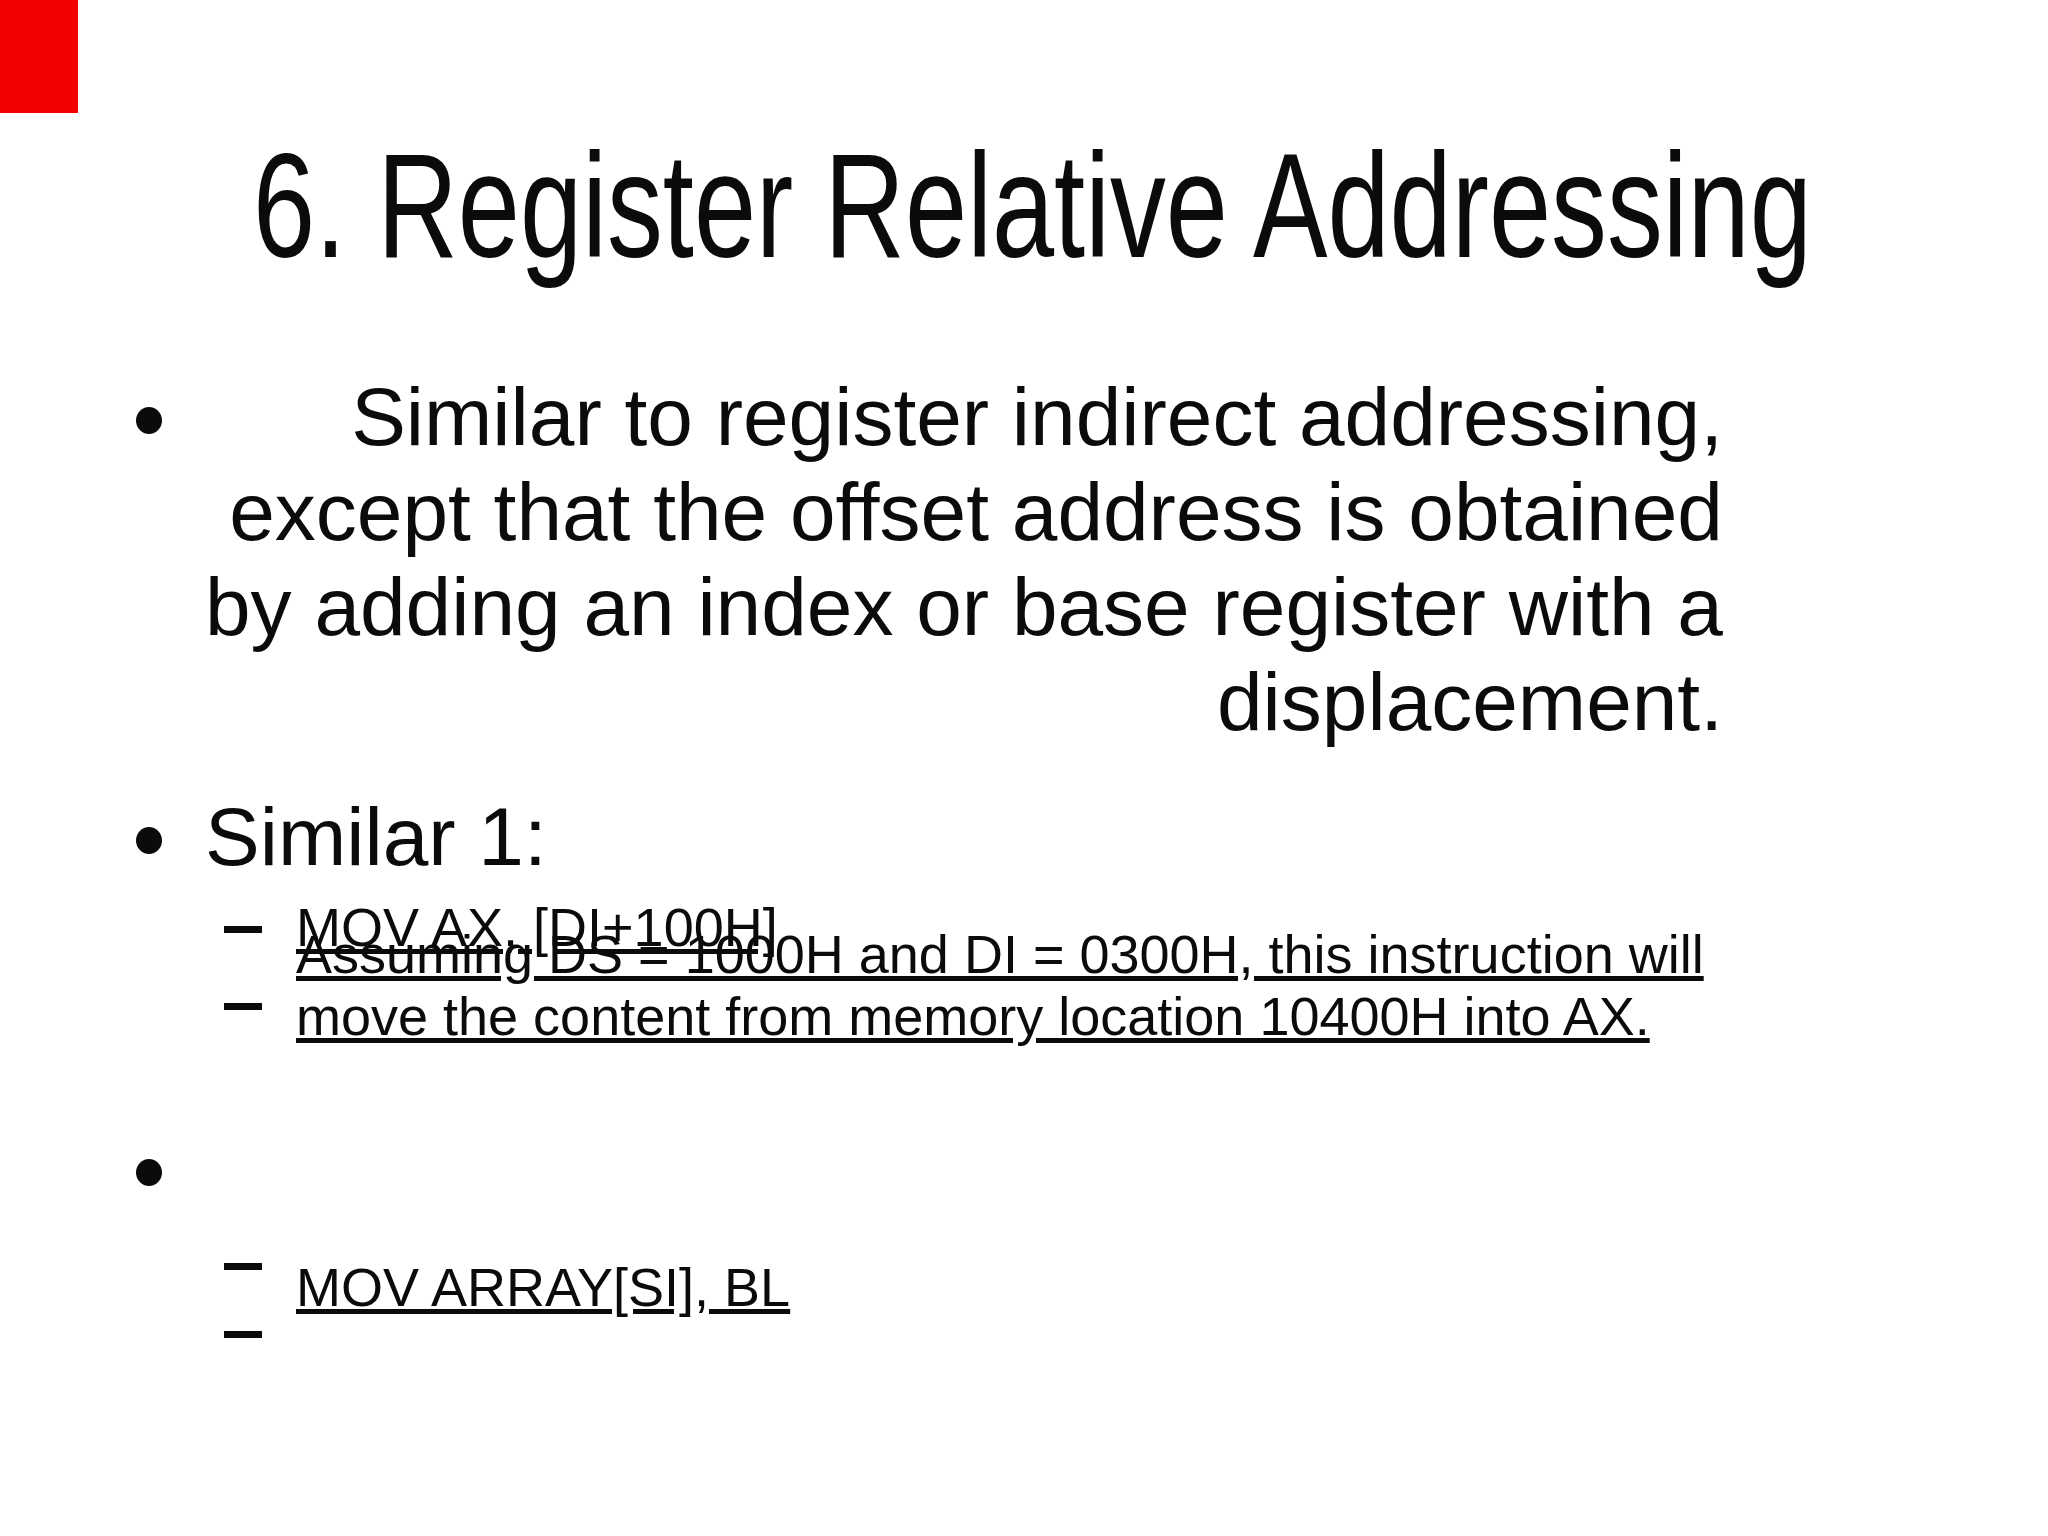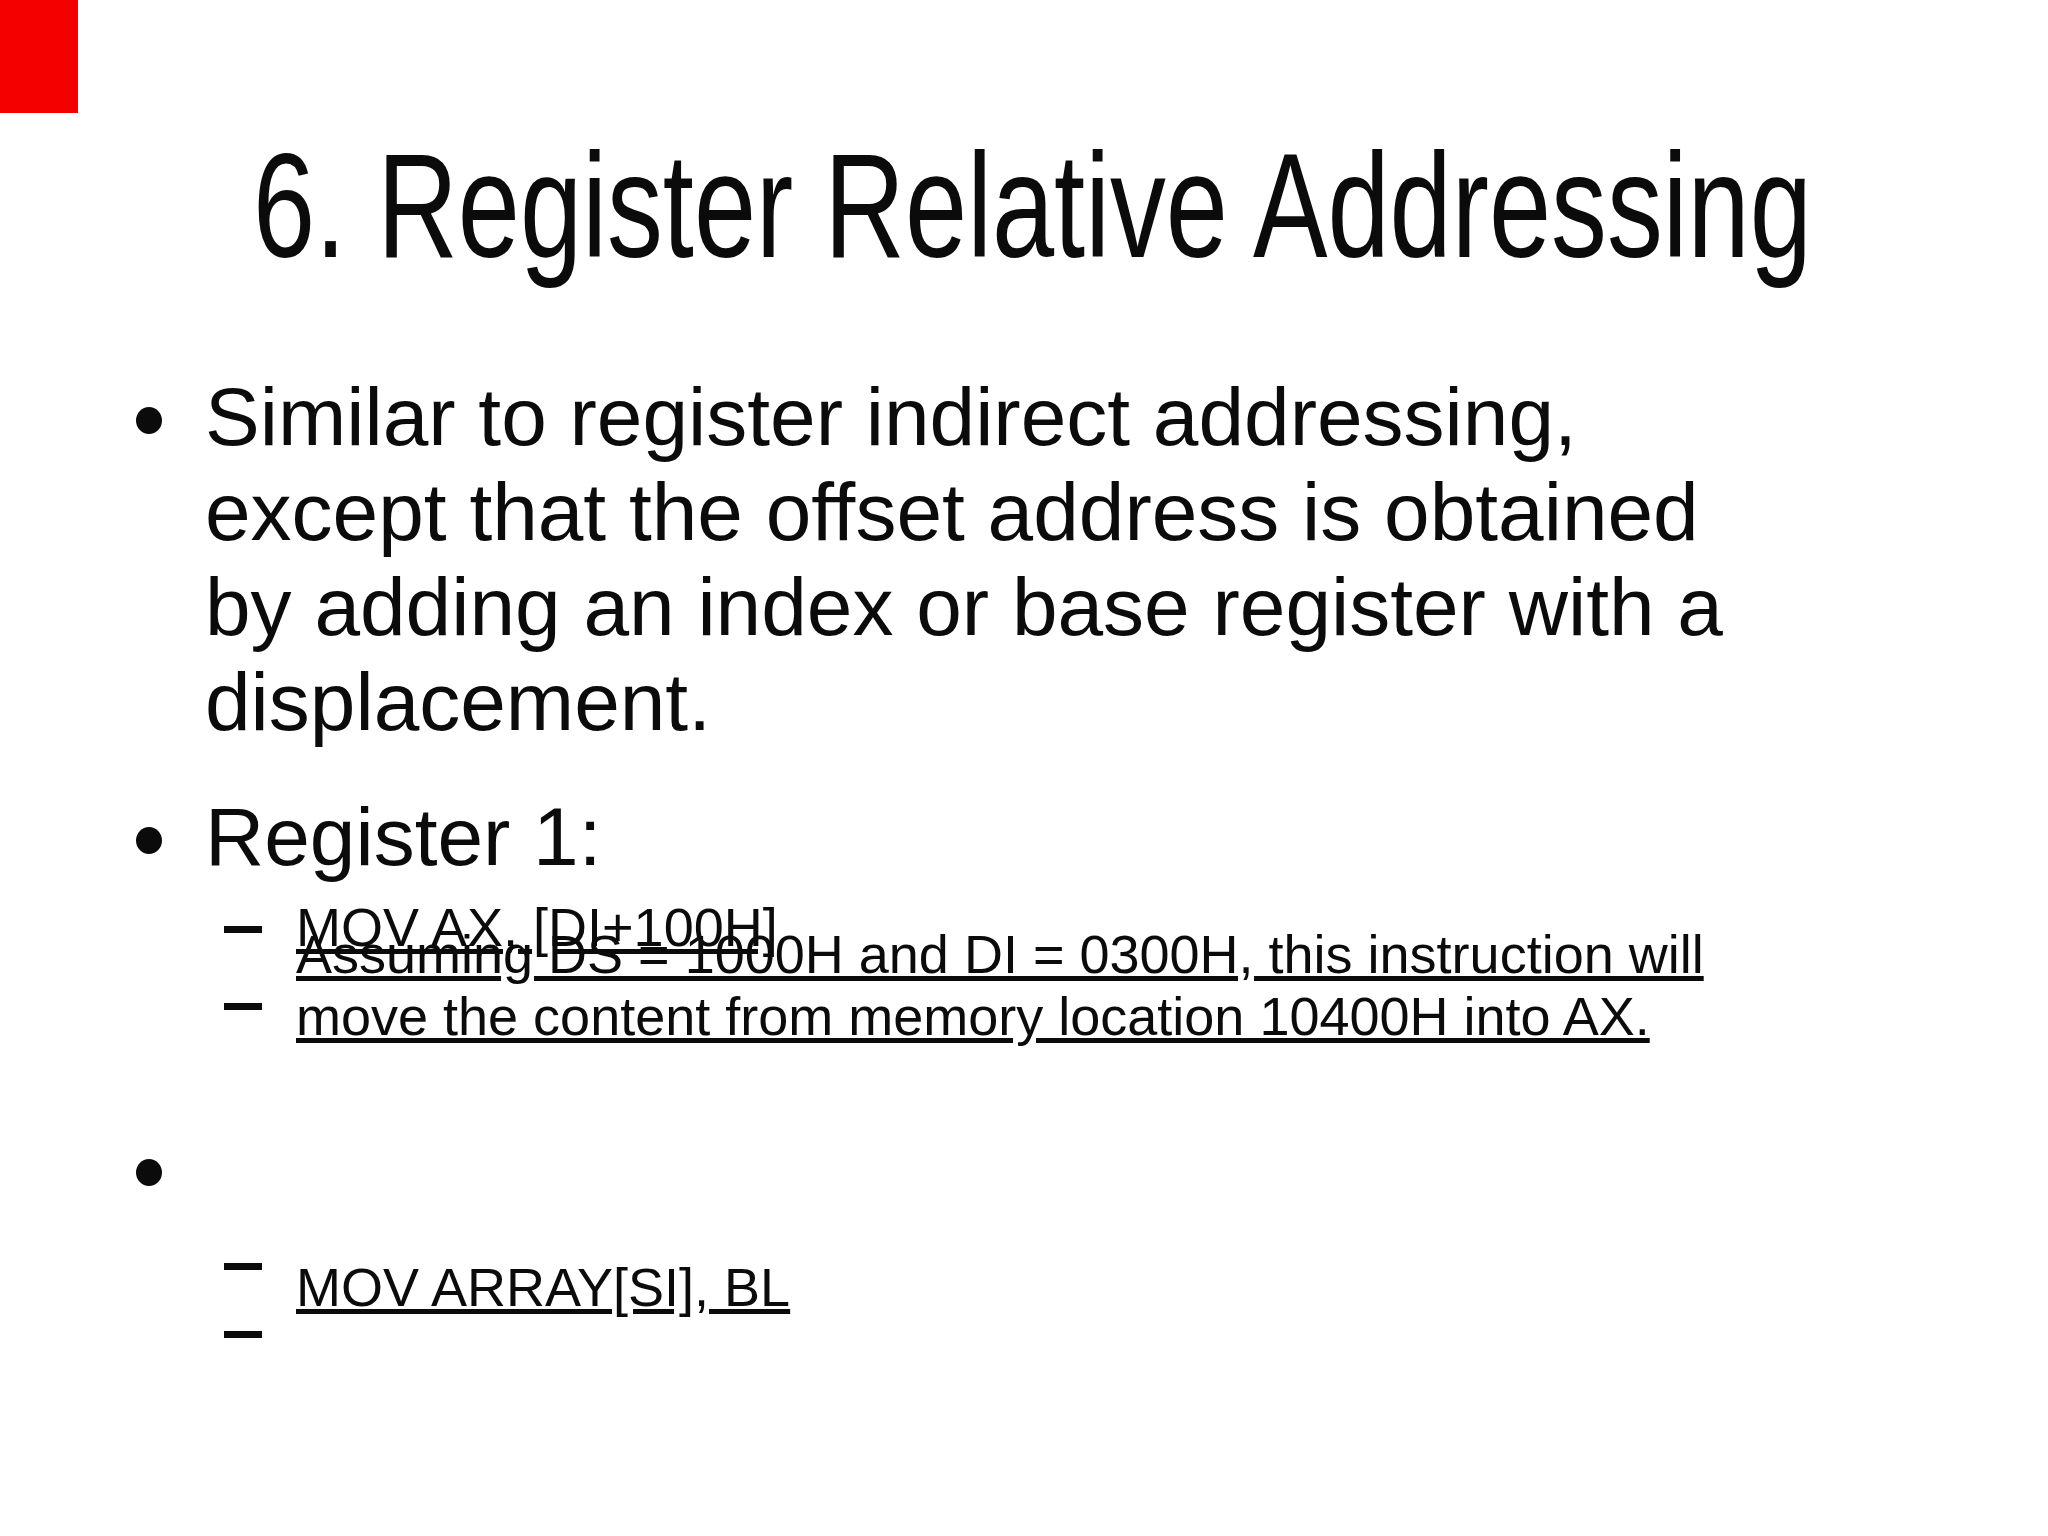--- a/index.html
+++ b/index.html
@@ -42,20 +42,21 @@
   }
   .txt {
     position: absolute;
     white-space: pre-line;
     font-weight: 400;
   }
   .lvl1 {
     left: 205px;
     font-size: 82px;
     line-height: 95px;
+    text-align: right;
   }
   .lvl2 {
     left: 296px;
     font-size: 54px;
     line-height: 62px;
     text-decoration: underline;
   }
   .dot {
     position: absolute;
     left: 136px;
@@ -83,21 +84,21 @@
     <span class="squeeze">6. Register Relative Addressing</span>
   </div>
 
   <span class="dot" style="top:407px"></span>
   <div class="txt lvl1" style="top:369px">Similar to register indirect addressing,
 except that the offset address is obtained
 by adding an index or base register with a
 displacement.</div>
 
   <span class="dot" style="top:827px"></span>
-  <div class="txt lvl1" style="top:789px">Register 1:</div>
+  <div class="txt lvl1" style="top:789px">Similar 1:</div>
 
   <span class="dash" style="top:926px"></span>
   <div class="txt lvl2" style="top:896px">MOV AX, [DI+100H]</div>
 
   <span class="dash" style="top:1003px"></span>
   <div class="txt lvl2" style="top:923px">Assuming DS = 1000H and DI = 0300H, this instruction will
 move the content from memory location 10400H into AX.</div>
 
   <span class="dot" style="top:1159px"></span>
 

